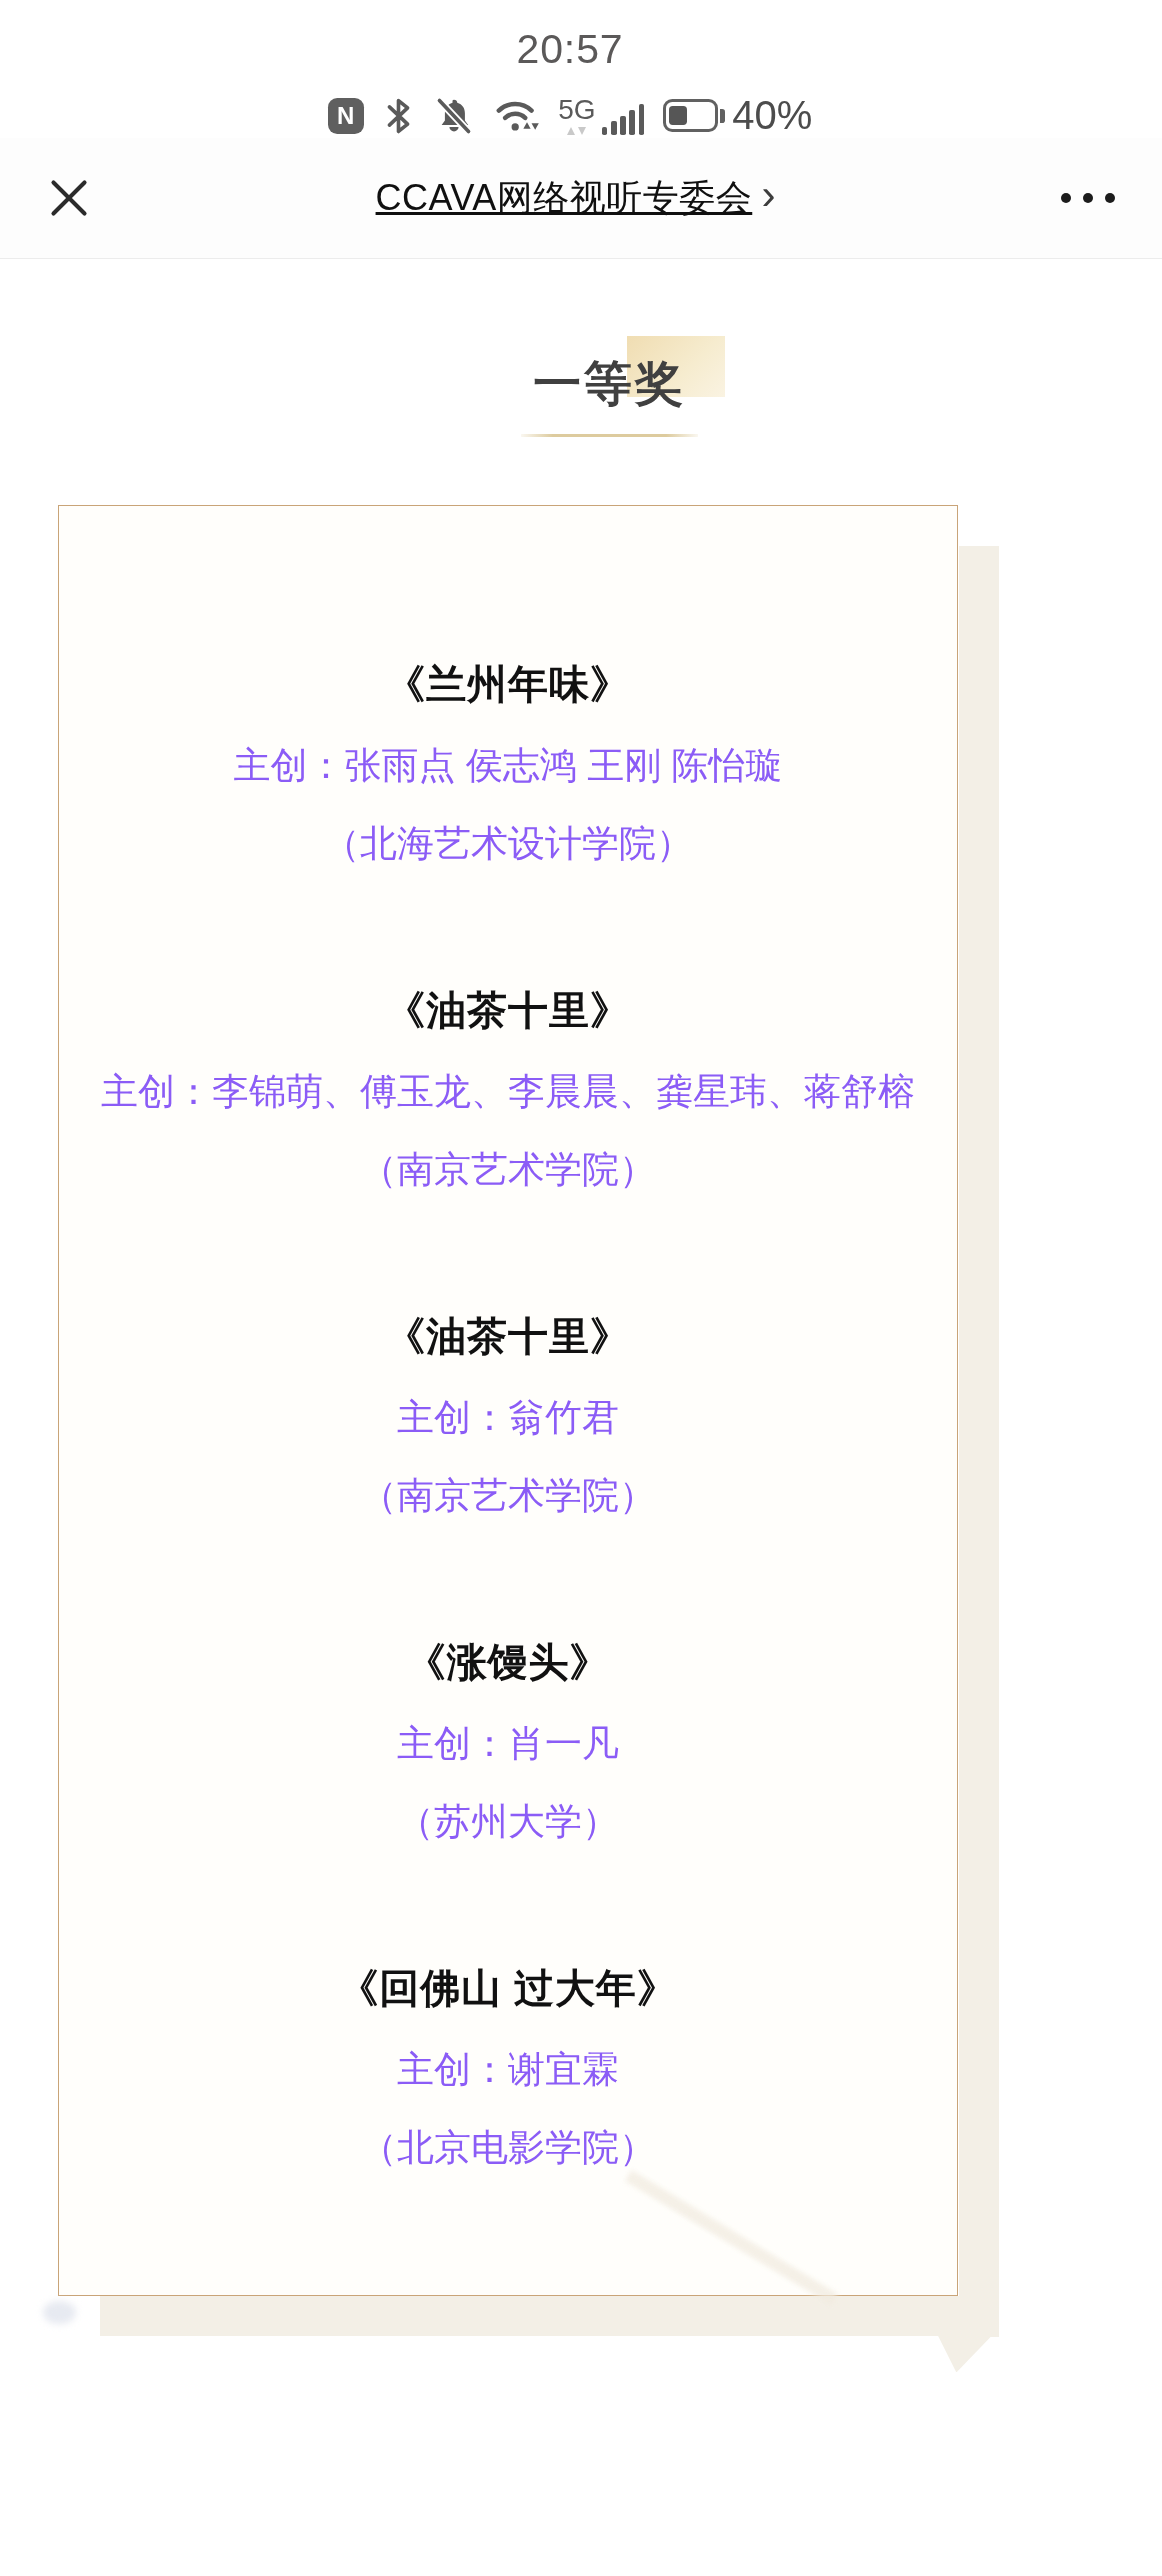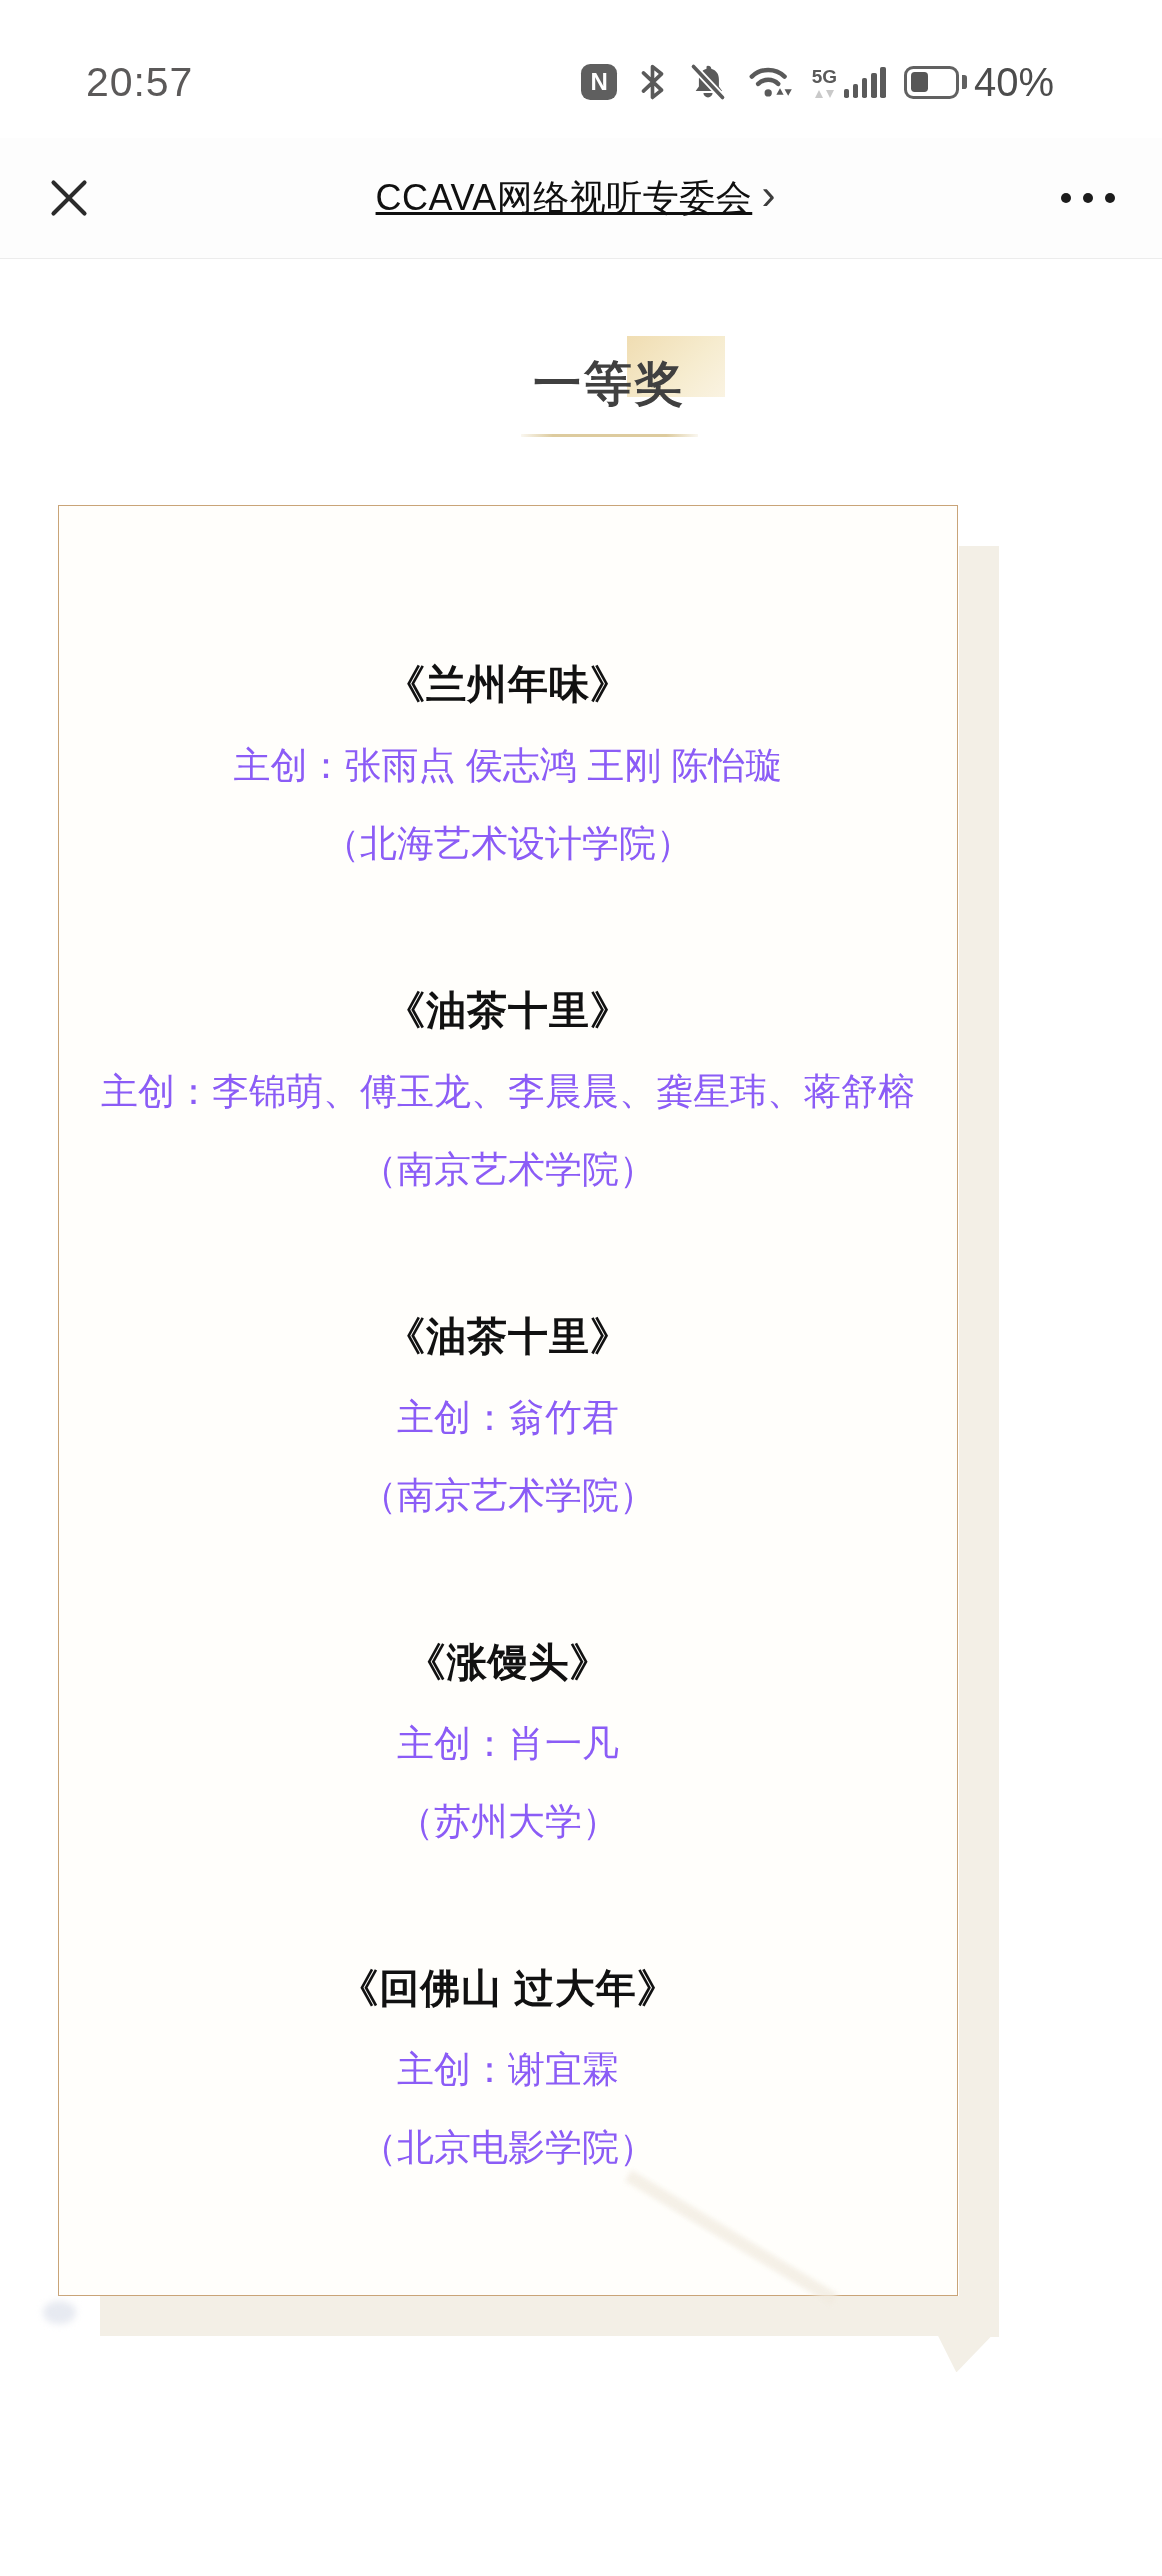--- a/index.html
+++ b/index.html
@@ -1,29 +1,29 @@
 <!DOCTYPE html>
 <html lang="zh" style="font-size:14.7px"><head>
 <meta charset="utf-8">
 <style>
   * { box-sizing: border-box; margin: 0; padding: 0; }
   html,body { width:1163px; height:2576px; background:#ffffff; overflow:hidden;
               font-family:"Liberation Sans", sans-serif; }
 
   
   .status-bar { height:138px; display:flex; align-items:center;
-                justify-content:space-between; padding:26px 109px 0 86px; background:#fff; }
+                justify-content:space-between; padding:26px 109px 0 86px; background:#fff;flex-direction:column; }
   .time { font-size:41px; color:#5b5959; letter-spacing:0.9px; }
   .status-icons { display:flex; align-items:center; gap:18.4px; }
   .nfc { width:36px; height:36px; background:#5f5f5f; border-radius:9.2px;
          display:grid; place-items:center; }
   .nfc span { color:#fff; font-size:24px; font-weight:bold; }
   .sig { display:flex; align-items:flex-end; gap:6.4px; }
   .sig-left { display:flex; flex-direction:column; align-items:center; line-height:1; }
-  .g5 { font-size:19px; font-weight:bold; color:#5a5a5a; }
+  .g5 { font-size:28px; font-weight:normal; color:#5a5a5a; }
   .faded-arrows { display:flex; gap:2.8px; margin-top:3.7px; }
   .tri-up-f { width:0;height:0;border-left:4.6px solid transparent;border-right:4.6px solid transparent;border-bottom:8.3px solid #c9c9c9;}
   .tri-dn-f { width:0;height:0;border-left:4.6px solid transparent;border-right:4.6px solid transparent;border-top:8.3px solid #c9c9c9;}
   .bars { display:flex; align-items:flex-end; gap:3.7px; }
   .bars i { display:block; width:5.5px; background:#5a5a5a; border-radius:1.8px; }
   .battery-wrap { display:flex; align-items:center; }
   .bat-body { width:55px; height:33px; border:3.7px solid #616161; border-radius:9.2px; padding:3.7px; }
   .bat-fill { width:42%; height:100%; background:#565656; border-radius:3.7px; }
   .bat-nub { width:4.6px; height:14px; background:#616161; border-radius:0 2.8px 2.8px 0; margin-left:2.8px; }
   .pct { font-size:40px; color:#4c4c4c; margin-left:7.4px; }

